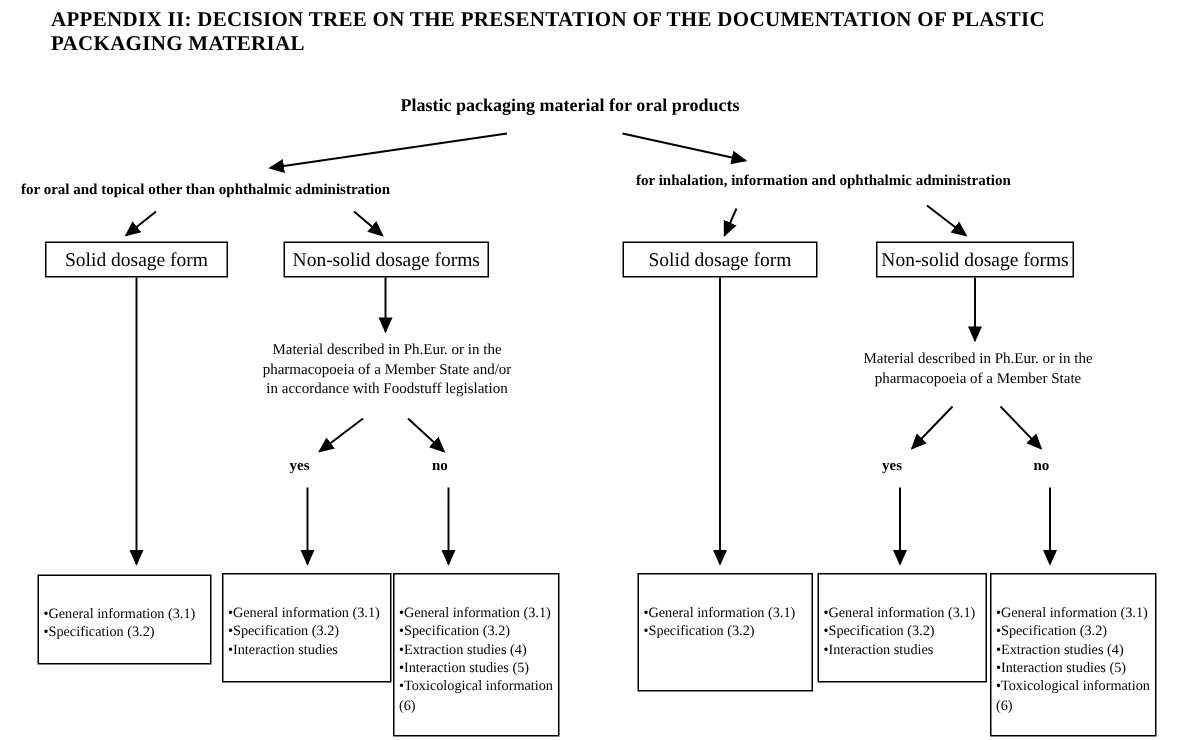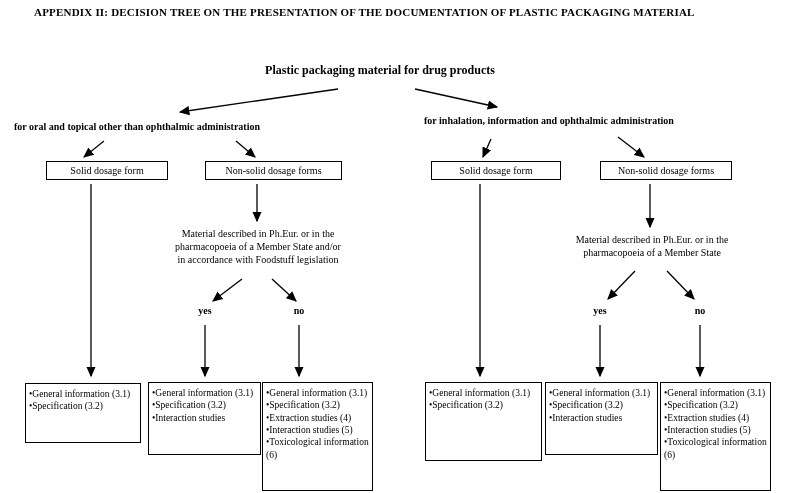--- a/index.html
+++ b/index.html
@@ -8,52 +8,52 @@
     width:800px;height:493px;
     background:#ffffff;
     font-family:"Liberation Serif","DejaVu Serif",serif;
     color:#000;
     overflow:hidden;
   }
   .arrows{position:absolute;left:0;top:0;width:800px;height:493px;pointer-events:none;}
   .abs{position:absolute;}
   .title{
     left:34px;top:6px;width:745px;
-    font-weight:bold;font-size:11px;letter-spacing:.2px;
+    font-weight:bold;font-size:14px;letter-spacing:.2px;
   }
   .root{
     left:230px;top:63px;width:300px;
     text-align:center;font-weight:bold;font-size:12px;
   }
   .branch-label{
     font-weight:bold;font-size:10px;white-space:nowrap;
   }
   .bl-left{left:14px;top:121px;}
   .bl-right{left:424px;top:115px;}
   .box{
     position:absolute;border:1px solid #000;background:#fff;
-    text-align:center;font-size:10px;padding:3px 2px;box-sizing:border-box;margin-left:16px;
+    text-align:center;font-size:13px;padding:3px 2px;box-sizing:border-box;
   }
   #l-solid{left:30px;top:161px;width:122px;}
   #l-nonsolid{left:189px;top:161px;width:137px;}
   #r-solid{left:415px;top:161px;width:130px;}
   #r-nonsolid{left:584px;top:161px;width:132px;}
   .cond{
     position:absolute;text-align:center;font-size:10px;line-height:1.3;
   }
   .cond-left{left:171px;top:227px;width:174px;}
   .cond-right{left:564px;top:233px;width:176px;}
-  .yn{position:absolute;font-weight:bold;font-size:10px;text-align:center;}
+  .yn{position:absolute;font-weight:bold;font-size:10px;text-align:left;}
   #l-yes{left:193px;top:305px;width:24px;}
   #l-no{left:288px;top:305px;width:22px;}
   #r-yes{left:588px;top:305px;width:24px;}
   #r-no{left:689px;top:305px;width:22px;}
   .outcome{
     position:absolute;border:1px solid #000;background:#fff;
-    font-size:9.5px;line-height:1.3;padding:4px 3px;box-sizing:border-box;
+    font-size:9.5px;line-height:1.3;padding:20px 3px;box-sizing:border-box;
   }
   #o1{left:25px;top:383px;width:116px;height:60px;}
   #o2{left:148px;top:382px;width:113px;height:73px;}
   #o3{left:262px;top:382px;width:111px;height:109px;}
   #o4{left:425px;top:382px;width:117px;height:79px;}
   #o5{left:545px;top:382px;width:113px;height:73px;}
   #o6{left:660px;top:382px;width:111px;height:109px;}
   .outcome .item::before{content:"\2022";}
 </style>
 </head>
@@ -84,21 +84,21 @@
       <line x1="650" y1="184" x2="650" y2="227" marker-end="url(#ah)"></line>
       <line x1="635" y1="271" x2="608" y2="299" marker-end="url(#ah)"></line>
       <line x1="667" y1="271" x2="694" y2="299" marker-end="url(#ah)"></line>
       <line x1="600" y1="325" x2="600" y2="376" marker-end="url(#ah)"></line>
       <line x1="700" y1="325" x2="700" y2="376" marker-end="url(#ah)"></line>
     </g>
   </svg>
 
   <div class="abs title">APPENDIX II:  DECISION TREE ON THE PRESENTATION OF THE DOCUMENTATION OF PLASTIC PACKAGING MATERIAL</div>
 
-  <div class="abs root">Plastic packaging material for drug products</div>
+  <div class="abs root">Plastic packaging material for oral products</div>
 
   <div class="abs branch-label bl-left">for oral and topical other than ophthalmic administration</div>
   <div class="abs branch-label bl-right">for inhalation, information and ophthalmic administration</div>
 
   <div class="box" id="l-solid">Solid dosage form</div>
   <div class="box" id="l-nonsolid">Non-solid dosage forms</div>
   <div class="box" id="r-solid">Solid dosage form</div>
   <div class="box" id="r-nonsolid">Non-solid dosage forms</div>
 
   <div class="cond cond-left">Material described in Ph.Eur. or in the pharmacopoeia of a Member State and/or in accordance with Foodstuff legislation</div>

